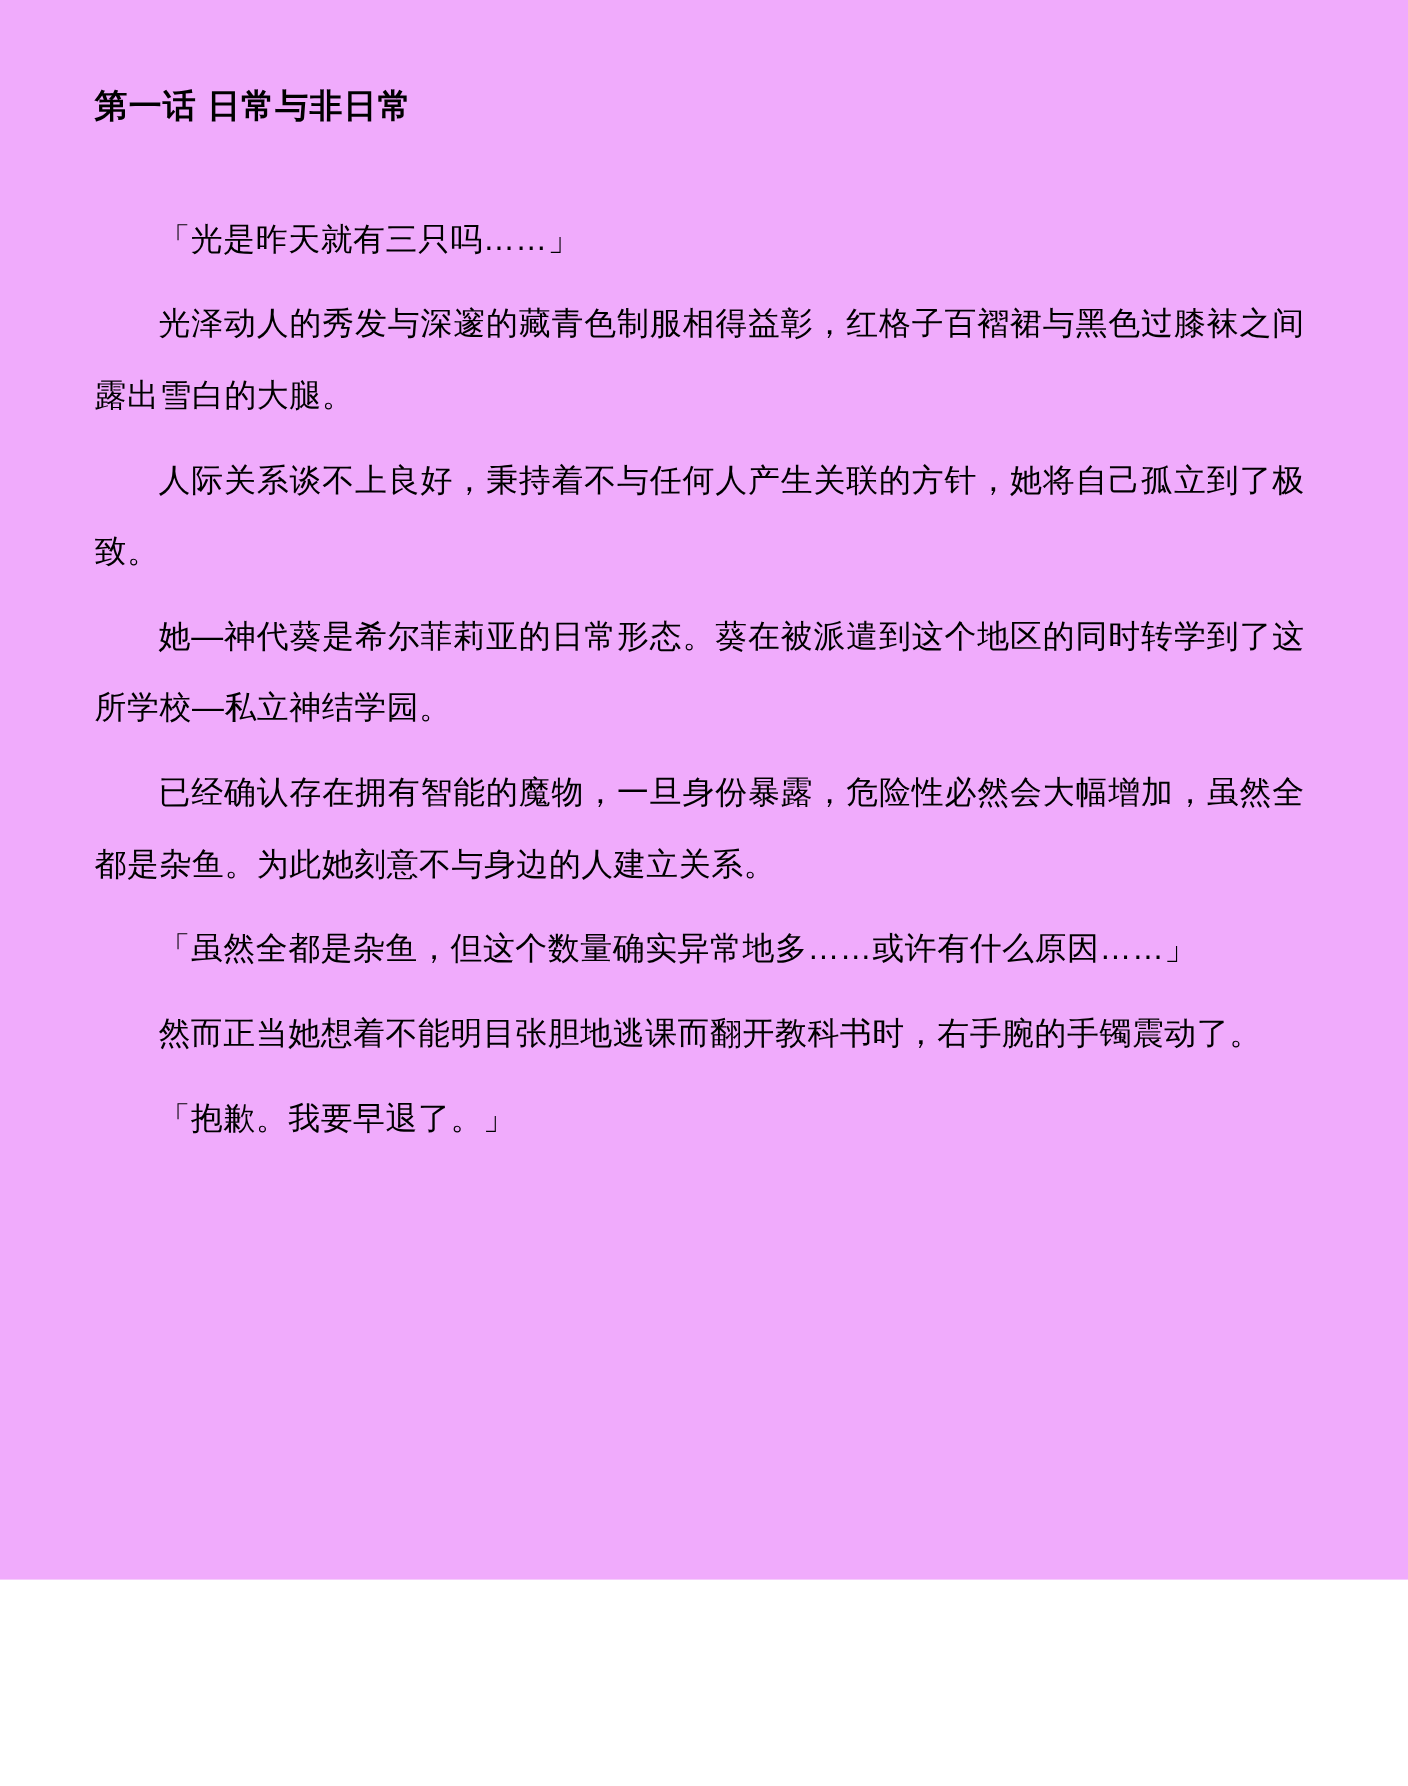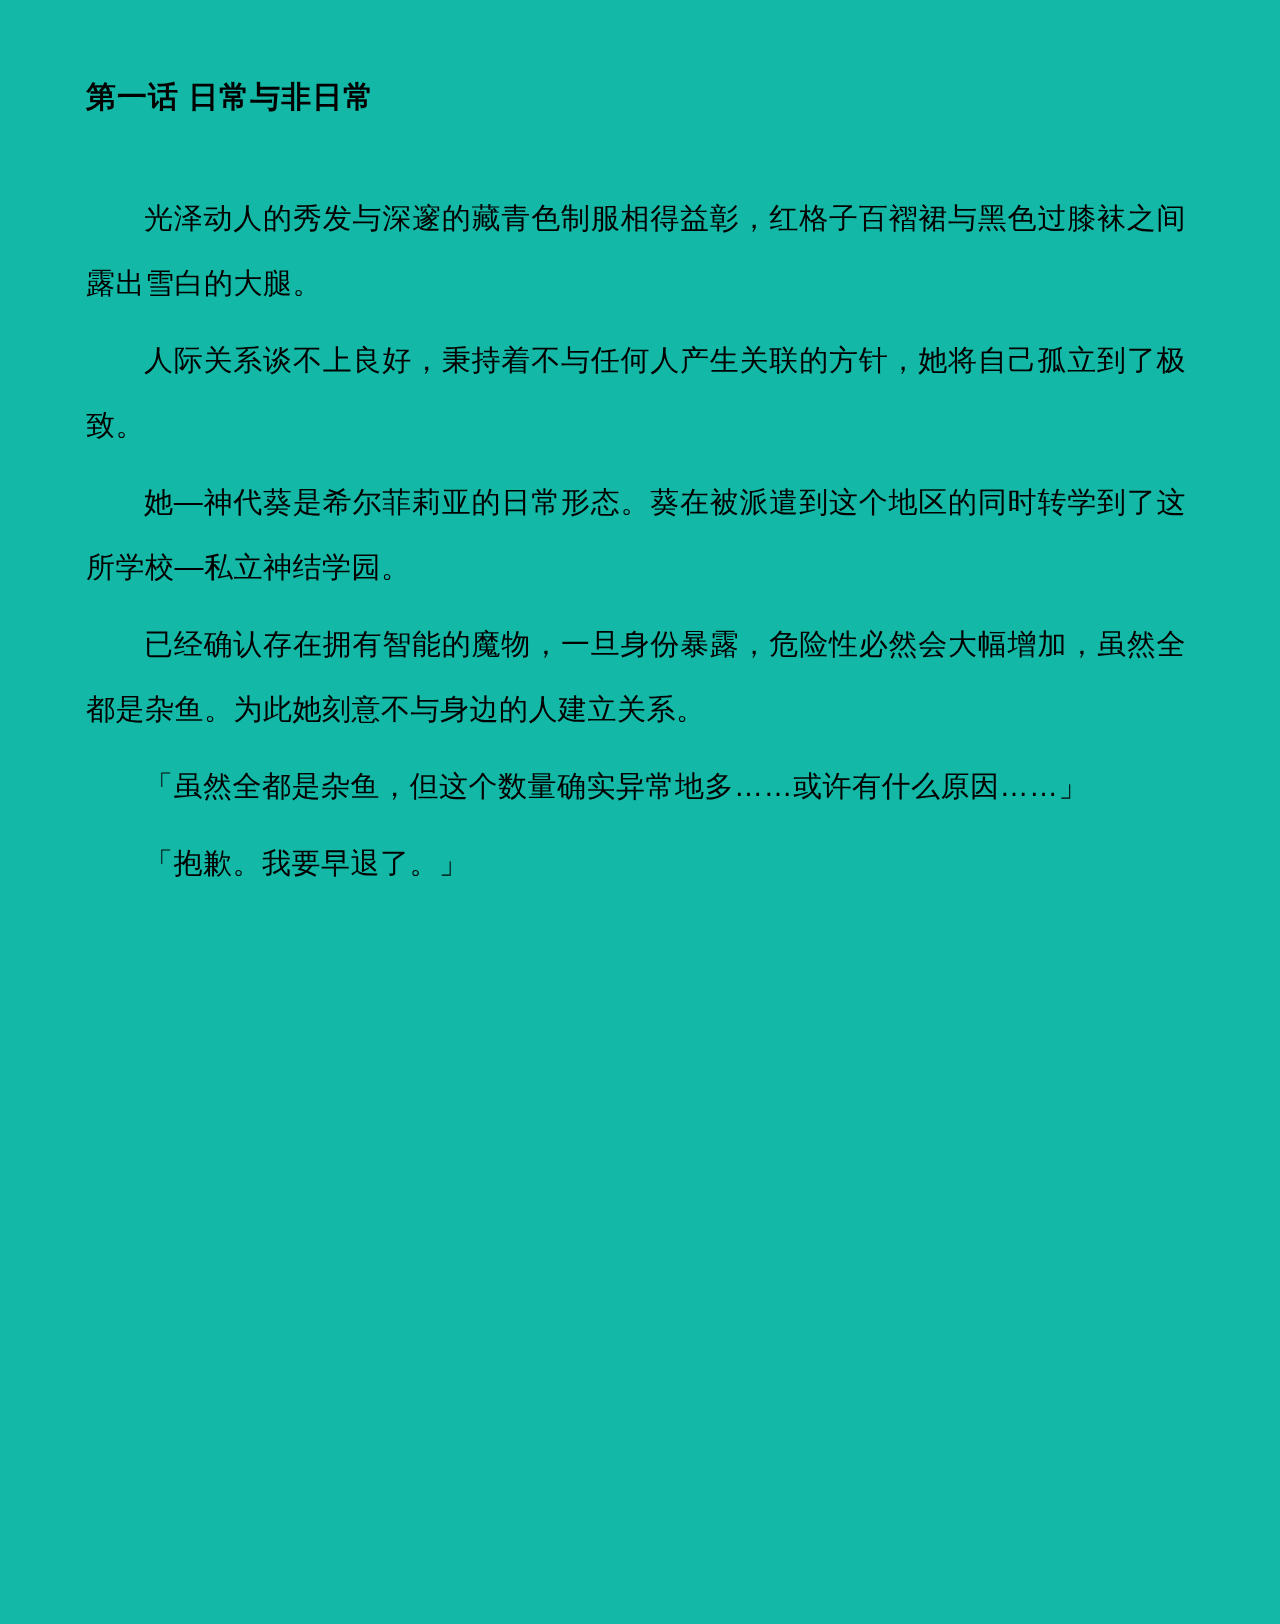--- a/index.html
+++ b/index.html
@@ -10,23 +10,23 @@
   body {
     width: 1280px;
     height: 1624px;
     overflow: hidden;
     font-family: "Liberation Sans", "DejaVu Sans", sans-serif;
     color: #000000;
   }
   .page {
     box-sizing: border-box;
     width: 1280px;
-    height: 1624px;
+    height: 1436px;
     padding: 74px 94px 40px 86px;
-    background: #14b8a6;
+    background: #f0abfc;
   }
   .chapter-title {
     margin: 0 0 66px 0;
     font-size: 30px;
     line-height: 46px;
     font-weight: bold;
     color: #000000;
     letter-spacing: 1px;
     white-space: nowrap;
   }
@@ -46,20 +46,22 @@
   .chapter-body p.para:last-child {
     margin-bottom: 0;
   }
 </style>
 </head>
 <body>
 
 <div class="page">
   <h1 class="chapter-title">第一话 日常与非日常</h1>
   <div class="chapter-body">
+      <p class="para">「光是昨天就有三只吗……」</p>
       <p class="para">光泽动人的秀发与深邃的藏青色制服相得益彰，红格子百褶裙与黑色过膝袜之间露出雪白的大腿。</p>
       <p class="para">人际关系谈不上良好，秉持着不与任何人产生关联的方针，她将自己孤立到了极致。</p>
       <p class="para">她—神代葵是希尔菲莉亚的日常形态。葵在被派遣到这个地区的同时转学到了这所学校—私立神结学园。</p>
       <p class="para">已经确认存在拥有智能的魔物，一旦身份暴露，危险性必然会大幅增加，虽然全都是杂鱼。为此她刻意不与身边的人建立关系。</p>
       <p class="para">「虽然全都是杂鱼，但这个数量确实异常地多……或许有什么原因……」</p>
+      <p class="para">然而正当她想着不能明目张胆地逃课而翻开教科书时，右手腕的手镯震动了。</p>
       <p class="para">「抱歉。我要早退了。」</p>
     </div>
 </div>
 
 </body></html>

